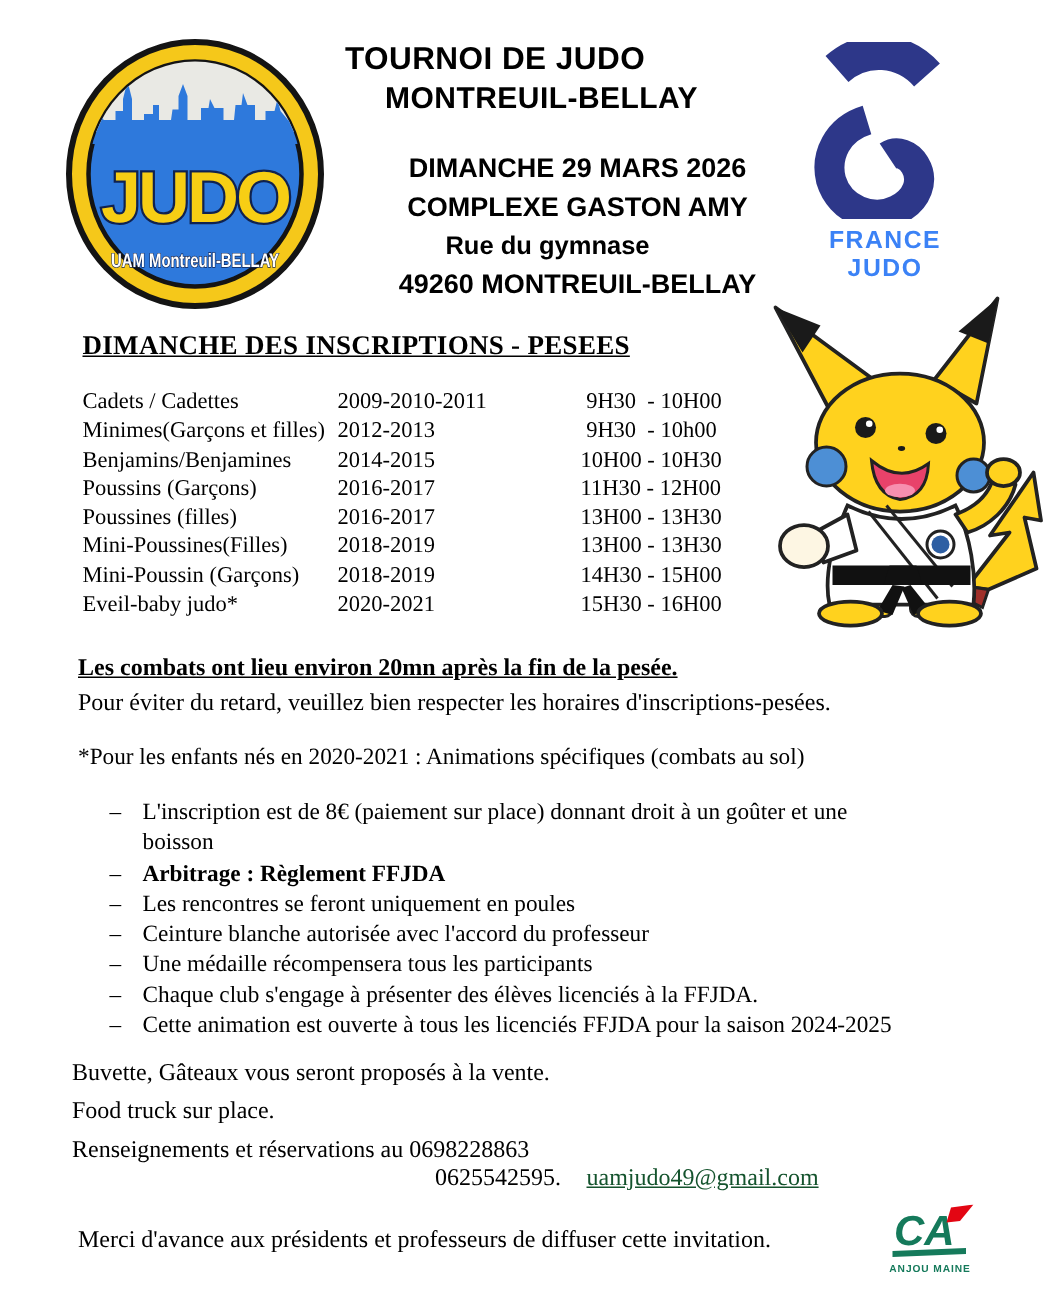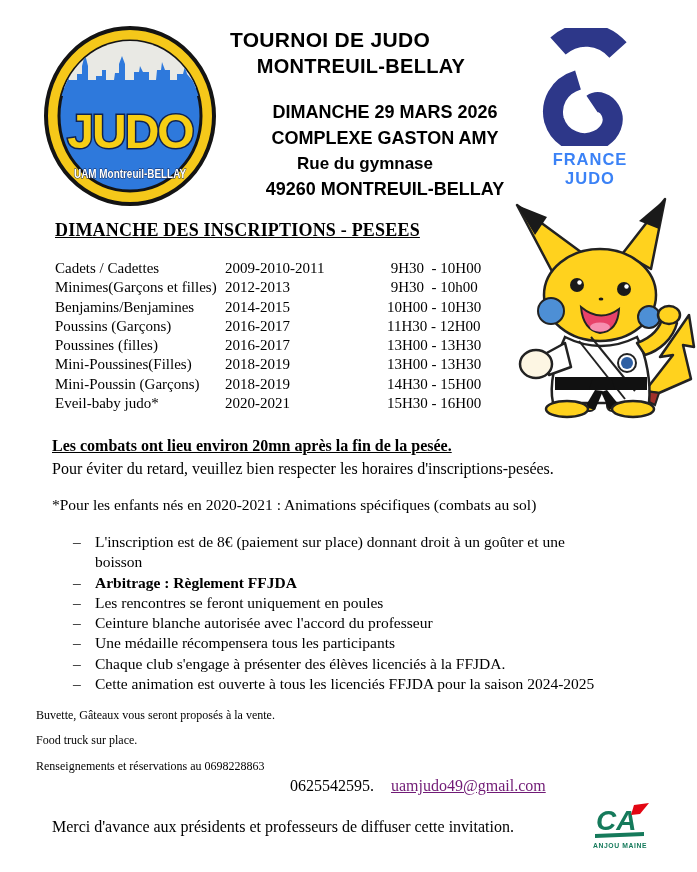--- a/index.html
+++ b/index.html
@@ -37,23 +37,23 @@
   .asterisk-note{position:absolute;left:52px;top:496px;width:640px;font-size:15.5px;}
 
   
   .bullets{position:absolute;left:73px;top:532px;width:545px;}
   .bullet{display:flex;font-size:15.5px;line-height:20.3px;}
   .bullet.bold .b-text{font-weight:bold;}
   .dash{width:22px;flex:none;}
   .b-text{white-space:pre-wrap;}
 
   
-  .footer-block{position:absolute;left:36px;top:703px;width:600px;font-size:12px;line-height:25.4px;}
+  .footer-block{position:absolute;left:48px;top:703px;width:600px;font-size:16px;line-height:25.4px;}
   .phone-row{position:absolute;left:290px;top:777px;font-size:16px;display:flex;gap:17px;}
-  .email-link{color:#701a75;text-decoration:underline;cursor:pointer;}
+  .email-link{color:#14532d;text-decoration:underline;cursor:pointer;}
   .thanks-line{position:absolute;left:52px;top:818px;font-size:16px;}
   .ca-logo{position:absolute;left:586px;top:803px;}
 </style>
 </head>
 <body>
 
 <div class="page">
 
   <svg class="club-logo" width="172" height="180" viewBox="0 0 172 180">
     <ellipse cx="86" cy="90" rx="84" ry="88" fill="#f5c81a" stroke="#141414" stroke-width="4"></ellipse>

